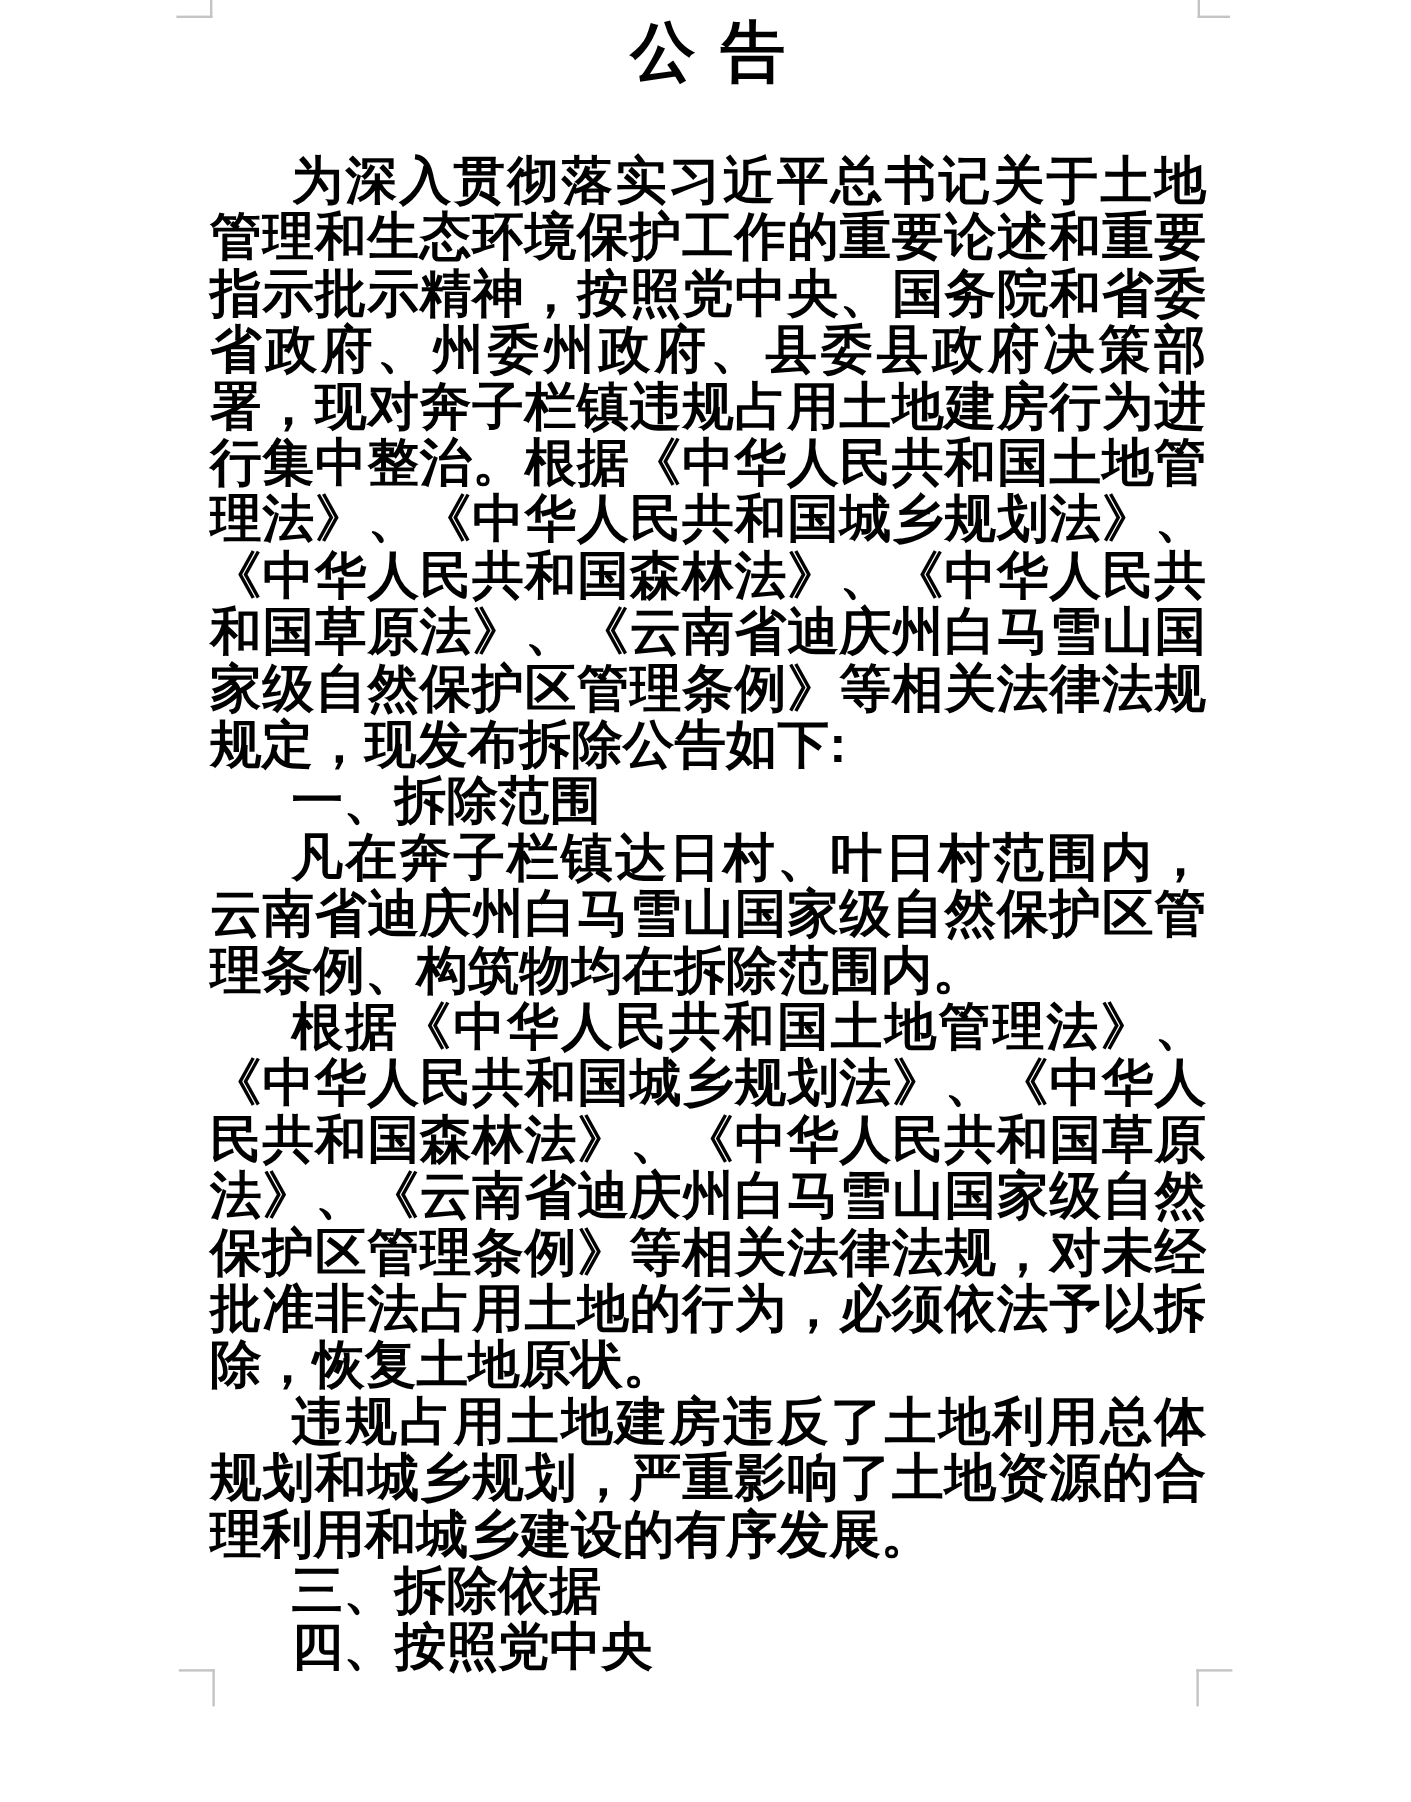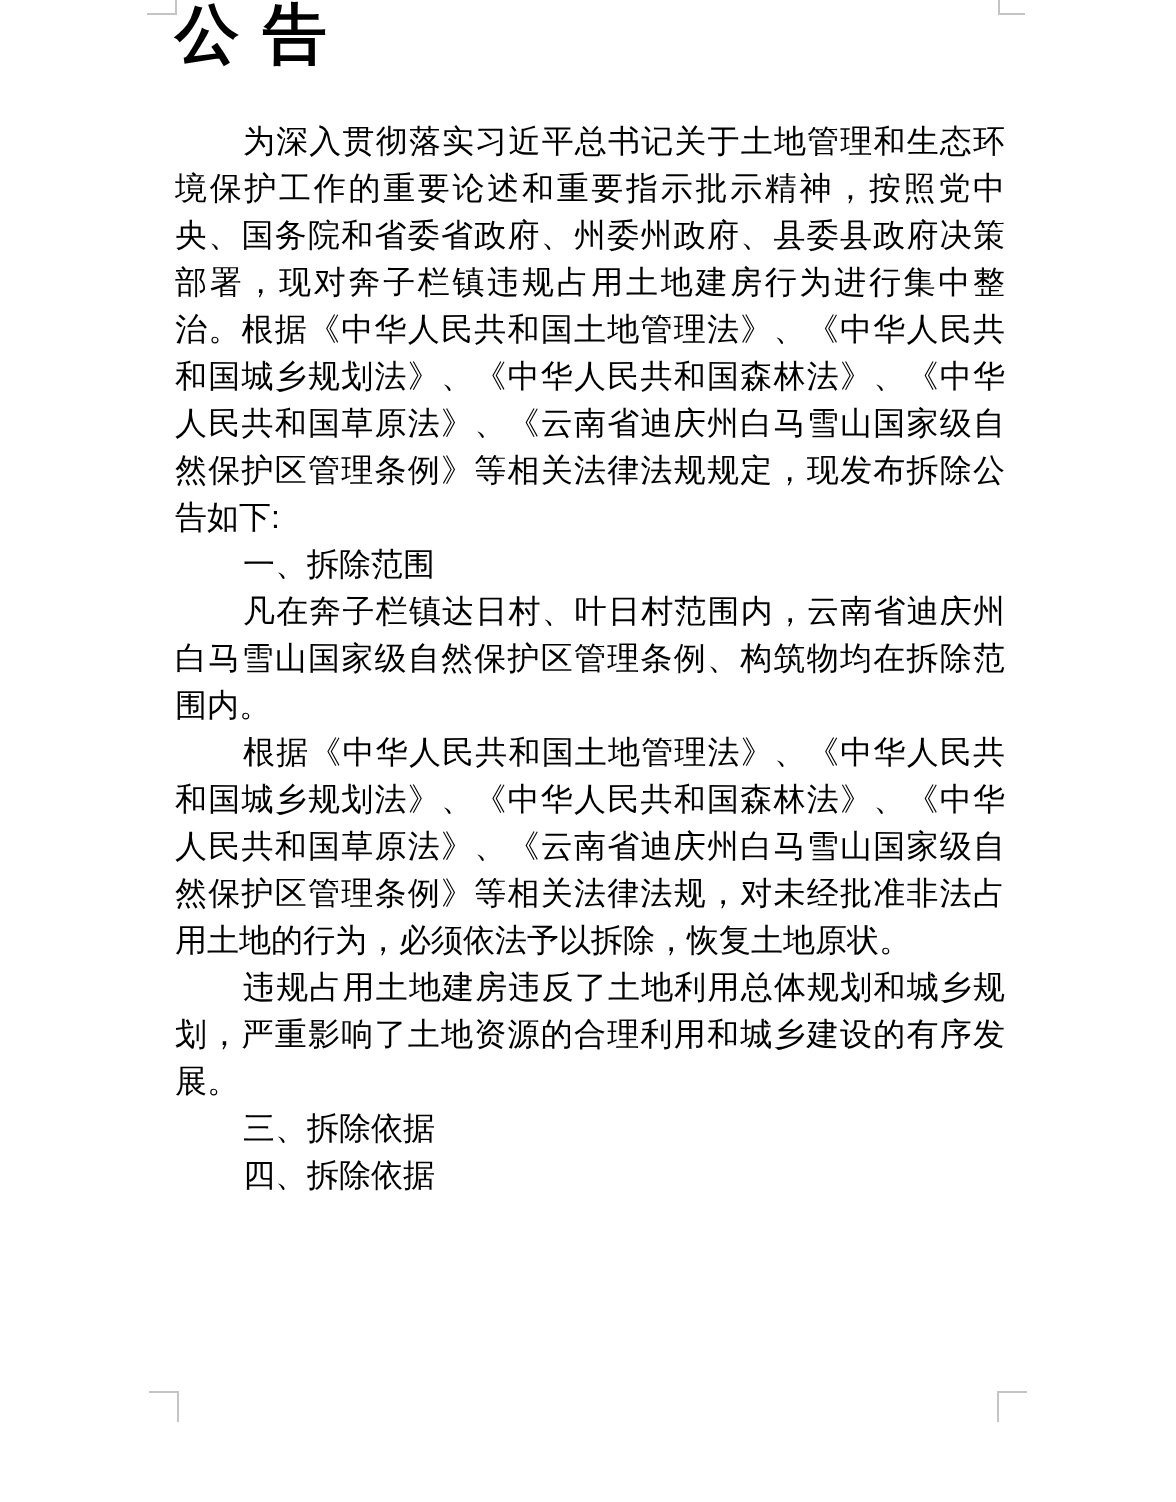--- a/index.html
+++ b/index.html
@@ -46,34 +46,35 @@
     border-top-width: 2px;
   }
   .content {
     position: absolute;
     left: 175px;
     top: 0;
     width: 830px;
   }
   .doc-title {
     margin: 0;
-    padding-top: 6px;
-    font-size: 64px;
+    padding-top: 16px;
+    font-size: 54px;
     line-height: 56px;
     font-weight: 700;
+    text-align: center;
     word-spacing: 6px;
   }
   .paragraphs {
     margin-top: 56px;
   }
   .para {
     margin: 0;
-    font-size: 32px;
+    font-size: 43px;
     line-height: 47px;
-    font-weight: 400;
+    font-weight: 700;
     text-align: justify;
     text-indent: 68px;
     word-break: break-all;
     overflow-wrap: break-word;
   }
 </style>
 </head>
 <body>
 
 <div class="sheet">
@@ -85,17 +86,17 @@
 
   <div class="content">
     <h1 class="doc-title">公 告</h1>
     <div class="paragraphs">
         <p class="para body">为深入贯彻落实习近平总书记关于土地管理和生态环境保护工作的重要论述和重要指示批示精神，按照党中央、国务院和省委省政府、州委州政府、县委县政府决策部署，现对奔子栏镇违规占用土地建房行为进行集中整治。根据《中华人民共和国土地管理法》、《中华人民共和国城乡规划法》、《中华人民共和国森林法》、《中华人民共和国草原法》、《云南省迪庆州白马雪山国家级自然保护区管理条例》等相关法律法规规定，现发布拆除公告如下:</p>
         <p class="para heading">一、拆除范围</p>
         <p class="para body">凡在奔子栏镇达日村、叶日村范围内，云南省迪庆州白马雪山国家级自然保护区管理条例、构筑物均在拆除范围内。</p>
         <p class="para body">根据《中华人民共和国土地管理法》、《中华人民共和国城乡规划法》、《中华人民共和国森林法》、《中华人民共和国草原法》、《云南省迪庆州白马雪山国家级自然保护区管理条例》等相关法律法规，对未经批准非法占用土地的行为，必须依法予以拆除，恢复土地原状。</p>
         <p class="para body">违规占用土地建房违反了土地利用总体规划和城乡规划，严重影响了土地资源的合理利用和城乡建设的有序发展。</p>
         <p class="para heading">三、拆除依据</p>
-        <p class="para heading">四、拆除依据</p>
+        <p class="para heading">四、按照党中央</p>
       </div>
   </div>
 
 </div>
 
 </body></html>

